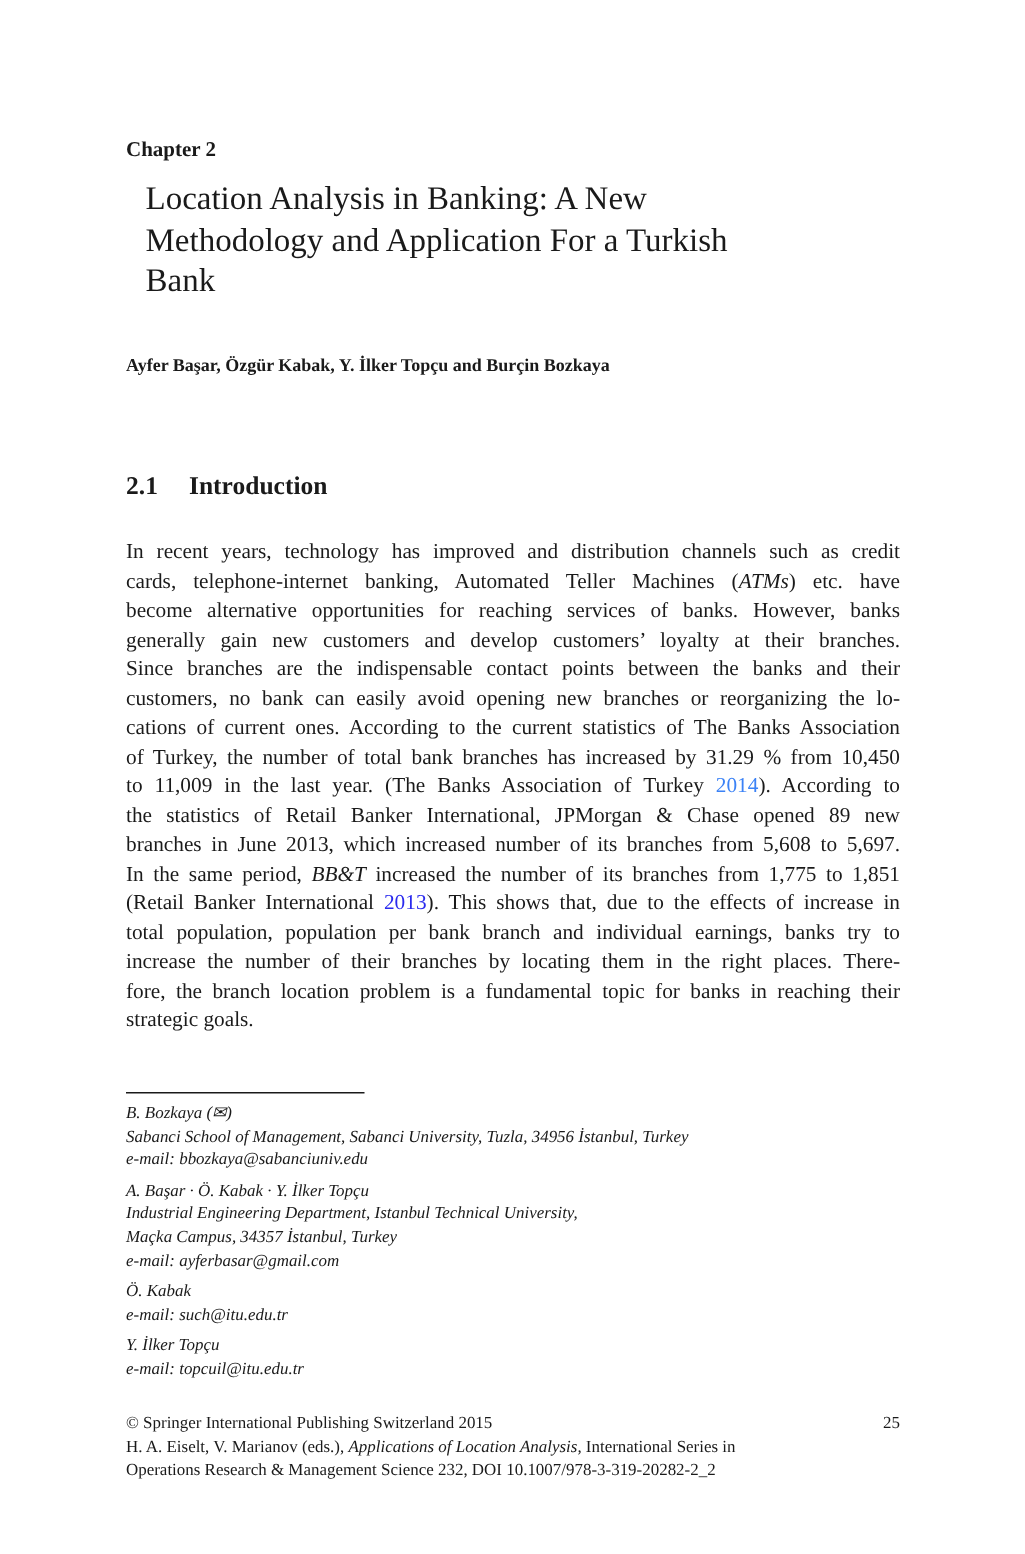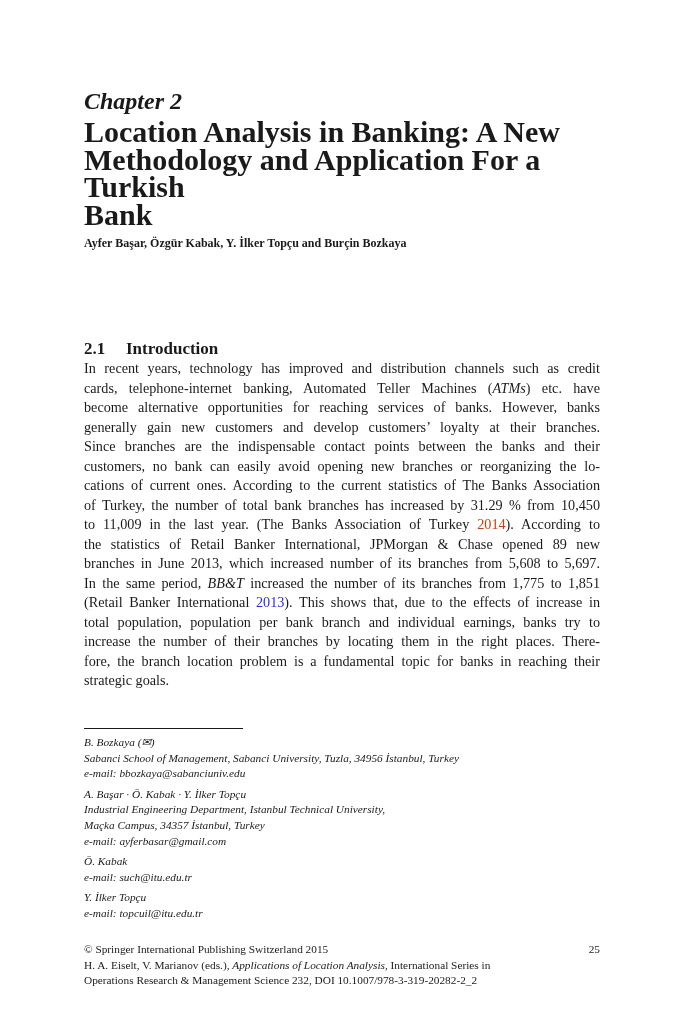--- a/index.html
+++ b/index.html
@@ -1,23 +1,23 @@
 <!DOCTYPE html>
 <html><head>
 <meta charset="utf-8">
 <style>
   html, body { margin: 0; padding: 0; background: #ffffff; }
   body { width: 683px; height: 1036px; position: relative; overflow: hidden;
          font-family: "Liberation Serif", "DejaVu Serif", serif; color: #1a1a1a; }
   .page { position: absolute; left: 84px; top: 0; width: 516px; }
-  .chapter-label { position: absolute; top: 89px; left: 0; font-size: 24px; font-weight: bold; line-height: 24px; font-style: italic; }
-  .chapter-title { position: absolute; top: 118px; left: 0; width: 516px; font-size: 30px; font-weight: bold; line-height: 27.5px; }
+  .chapter-label { position: absolute; top: 89px; left: 0; font-size: 14px; font-weight: bold; line-height: 24px; }
+  .chapter-title { position: absolute; top: 118px; left: 13px; width: 516px; font-size: 22px; font-weight: normal; line-height: 27.5px; }
   .authors { position: absolute; top: 234px; left: 0; font-size: 12px; font-weight: bold; line-height: 18px; white-space: nowrap; }
   .section-heading { position: absolute; top: 313px; left: 0; font-size: 17px; font-weight: bold; line-height: 22px; white-space: nowrap; }
-  .section-heading .num { display: inline-block; width: 42px; margin-top: 25px; }
+  .section-heading .num { display: inline-block; width: 42px; }
   .body-text { position: absolute; top: 359px; left: 0; width: 516px; font-size: 14.2px; line-height: 19.5px; text-align: justify; }
   .body-text .line { display: block; text-align: justify; text-align-last: justify; white-space: nowrap; height: 19.5px; }
   .body-text .line.last { text-align-last: left; }
   .link { color: #2a2aee; }
   .footnote-rule { position: absolute; top: 728px; left: 0; width: 159px; height: 0; border-top: 1px solid #1a1a1a; }
   .footnotes { position: absolute; top: 735px; left: 0; width: 516px; font-size: 11.3px; line-height: 15.6px; }
   .fn-block { margin-bottom: 5px; font-style: italic; }
   .fn-line { display: block; white-space: nowrap; }
   .copyright { position: absolute; top: 942px; left: 0; width: 516px; font-size: 11.3px; line-height: 15.6px; }
   .copyright .row { display: flex; justify-content: space-between; white-space: nowrap; }
@@ -43,21 +43,21 @@
 
   <div class="body-text" id="para">
       <span class="line"><span>In recent years, technology has improved and distribution channels such as credit</span></span>
       <span class="line"><span>cards, telephone-internet banking, Automated Teller Machines (</span><em>ATMs</em><span>) etc. have</span></span>
       <span class="line"><span>become alternative opportunities for reaching services of banks. However, banks</span></span>
       <span class="line"><span>generally gain new customers and develop customers’ loyalty at their branches.</span></span>
       <span class="line"><span>Since branches are the indispensable contact points between the banks and their</span></span>
       <span class="line"><span>customers, no bank can easily avoid opening new branches or reorganizing the lo-</span></span>
       <span class="line"><span>cations of current ones. According to the current statistics of The Banks Association</span></span>
       <span class="line"><span>of Turkey, the number of total bank branches has increased by 31.29 % from 10,450</span></span>
-      <span class="line"><span>to 11,009 in the last year. (The Banks Association of Turkey </span><a class="link" style="color: #c2410c; text-decoration: none;">2014</a><span>). According to</span></span>
+      <span class="line"><span>to 11,009 in the last year. (The Banks Association of Turkey </span><a class="link" style="color: #3b82f6; text-decoration: none;">2014</a><span>). According to</span></span>
       <span class="line"><span>the statistics of Retail Banker International, JPMorgan &amp; Chase opened 89 new</span></span>
       <span class="line"><span>branches in June 2013, which increased number of its branches from 5,608 to 5,697.</span></span>
       <span class="line"><span>In the same period, </span><em>BB&amp;T</em><span> increased the number of its branches from 1,775 to 1,851</span></span>
       <span class="line"><span>(Retail Banker International </span><a class="link" style="color: rgb(42, 42, 238); text-decoration: none;">2013</a><span>). This shows that, due to the effects of increase in</span></span>
       <span class="line"><span>total population, population per bank branch and individual earnings, banks try to</span></span>
       <span class="line"><span>increase the number of their branches by locating them in the right places. There-</span></span>
       <span class="line"><span>fore, the branch location problem is a fundamental topic for banks in reaching their</span></span>
       <span class="line last"><span>strategic goals.</span></span>
     </div>
 

